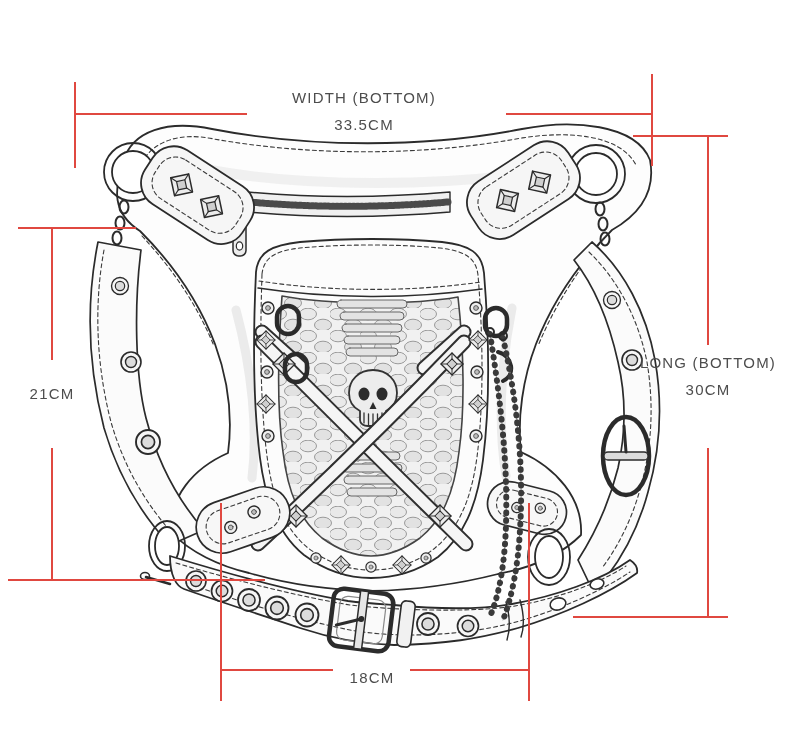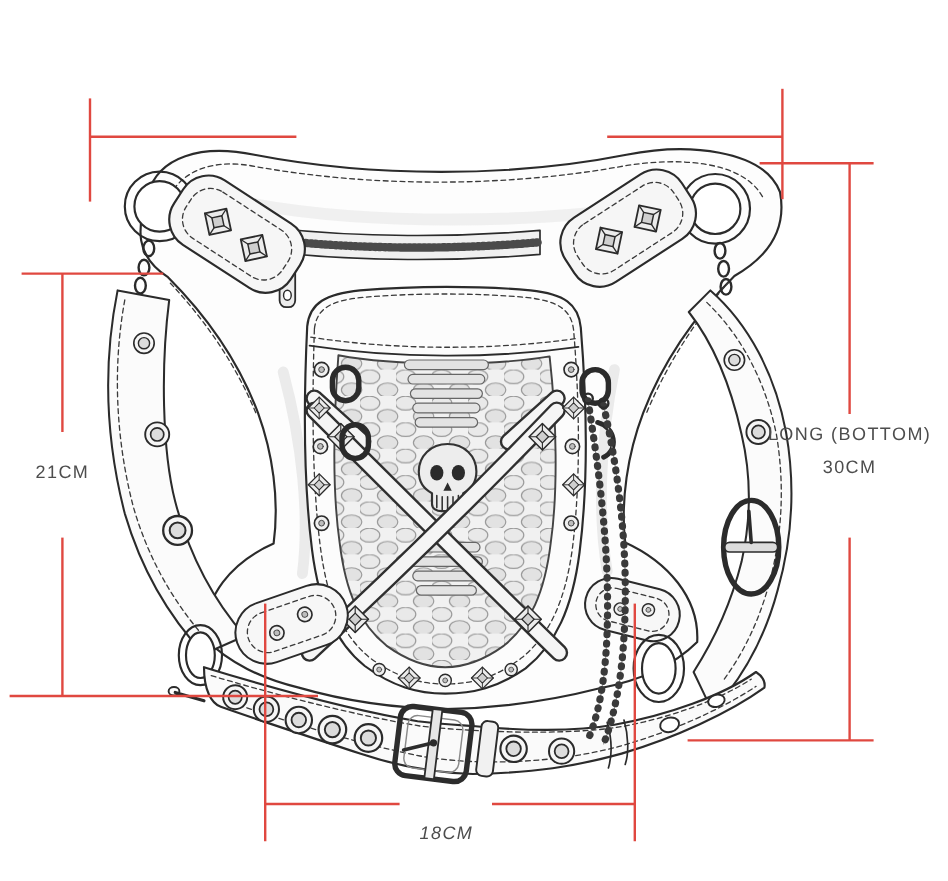--- a/index.html
+++ b/index.html
@@ -15,21 +15,21 @@
     font-family:"Liberation Sans",sans-serif;
   }
   .stage svg{position:absolute;left:0;top:0;}
   .dim-label{
     position:absolute;text-align:center;color:var(--label-text);
     font-size:15px;line-height:27px;letter-spacing:1.2px;white-space:nowrap;
   }
   .top-label{left:243px;top:84px;width:242px;}
   .right-label{left:618px;top:349px;width:180px;}
   .left-label{left:20px;top:380px;width:64px;}
-  .bottom-label{left:336px;top:681px;width:72px;font-style:italic;}
+  .bottom-label{left:336px;top:664px;width:72px;}
   .st{fill:none;stroke:#3a3a3a;stroke-width:1.1;stroke-dasharray:4 3;}
 </style>
 </head>
 <body>
 
 <div class="stage">
 
 <svg width="790" height="734" viewBox="0 0 790 734">
   <defs>
     <pattern id="scales" width="30" height="22" patternUnits="userSpaceOnUse">
@@ -290,20 +290,22 @@
     <g>
       <line x1="221" y1="503" x2="221" y2="701"></line>
       <line x1="529" y1="503" x2="529" y2="701"></line>
       <line x1="221" y1="670" x2="333" y2="670"></line>
       <line x1="410" y1="670" x2="529" y2="670"></line>
     </g>
   </g>
 </svg>
 
 <div class="dim-label top-label">
+  <div>WIDTH (BOTTOM)</div>
+  <div>33.5CM</div>
 </div>
 
 <div class="dim-label right-label">
   <div>LONG (BOTTOM)</div>
   <div>30CM</div>
 </div>
 
 <div class="dim-label left-label">
   <div>21CM</div>
 </div>

